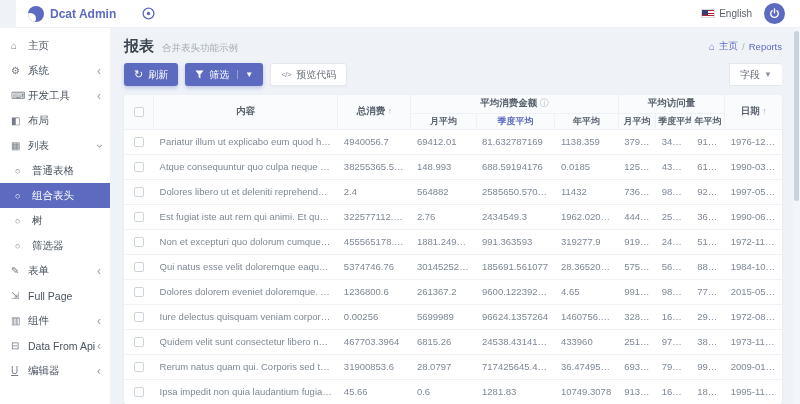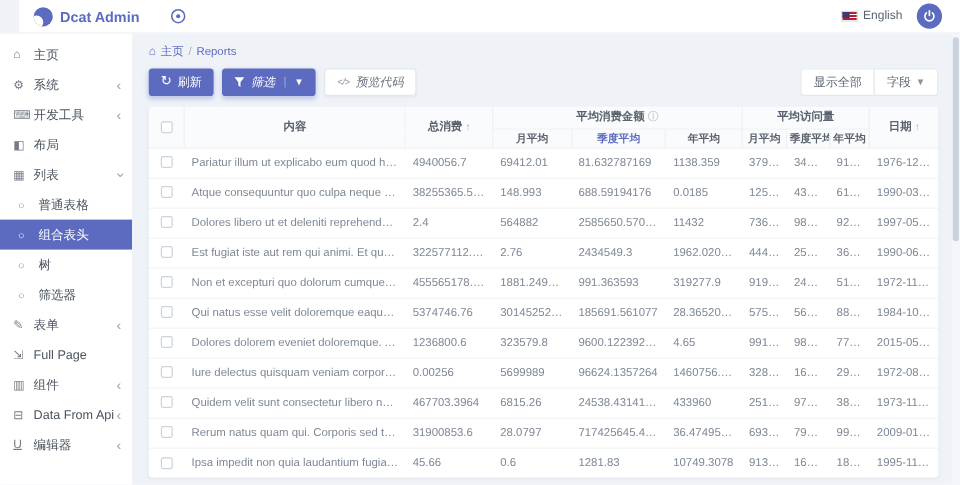--- a/index.html
+++ b/index.html
@@ -48,21 +48,21 @@
   .title { font-size:15px; color:#3c4450; font-weight:bold; }
   .subtitle { font-size:9.5px; color:#a6adb5; margin-left:8px; }
   .breadcrumb { font-size:9.5px; color:#5c6bc0; display:flex; align-items:center; gap:4px; }
   .breadcrumb .home-glyph { font-size:10px; }
   .breadcrumb .sep { color:#a8b0bc; }
   .crumb-link { cursor:pointer; }
 
   .toolbar { display:flex; align-items:center; padding:0 18px 9px 14px; }
   .btn { height:23px; display:inline-flex; align-items:center; gap:5px; font-size:10px; border-radius:3px; padding:0 10px; border:none; cursor:pointer; }
   .btn-primary { background:#5c6bc0; color:#fff; box-shadow:0 2px 4px rgba(92,107,192,.35); }
-  .btn + .btn { margin-left:7px;font-style:italic; }
+  .btn + .btn { margin-left:7px; }
   .btn .ic { font-size:11px; line-height:1; }
   .btn-caret { padding-left:7px; margin-left:3px; border-left:1px solid rgba(255,255,255,.35); font-size:8px; }
   .btn-light { background:#fff; color:#6b7380; border:1px solid #e4e8ee; box-shadow:0 1px 2px rgba(0,0,0,.04); }
   .btn-light .ic { font-size:8px; letter-spacing:-0.5px; color:#8a93a0; }
   .right-group { margin-left:auto; display:flex; }
   .right-group .gbtn { height:23px; background:#fff; border:1px solid #e4e8ee; color:#5f6775; font-size:10px; display:inline-flex; align-items:center; gap:4px; padding:0 10px; cursor:pointer; }
   .right-group .gbtn:first-child { border-radius:3px 0 0 3px; border-right:none; }
   .right-group .gbtn:last-child { border-radius:0 3px 3px 0; }
   .right-group .caret { font-size:8px; color:#8a93a0; }
 
@@ -176,20 +176,24 @@
     </div>
     <div class="sb-item">
       <span class="sb-icon underlined">U</span>
       <span class="sb-label">编辑器</span>
       <span class="sb-chevron">‹</span>
     </div>
   </aside>
 
 <main class="main">
   <div class="page-head">
+    <div class="title-wrap">
+      <span class="title">报表</span>
+      <span class="subtitle">合并表头功能示例</span>
+    </div>
     <div class="breadcrumb">
       <span class="home-glyph">⌂</span>
       <span class="crumb-link">主页</span>
       <span class="sep">/</span>
       <span class="crumb-link">Reports</span>
     </div>
   </div>
 
   <div class="toolbar">
     <button class="btn btn-primary">
@@ -201,23 +205,20 @@
           <path d="M0.5 0.5h9L6 5v4.5L4 8V5z" fill="#fff"></path>
         </svg>
       <span>筛选</span>
       <span class="btn-caret">▼</span>
     </button>
     <button class="btn btn-light">
       <span class="ic">&lt;/&gt;</span>
       <span>预览代码</span>
     </button>
     <div class="right-group">
-      <button class="gbtn">
-        <span>显示全部</span>
-      </button>
       <button class="gbtn">
         <span>字段</span>
         <span class="caret">▼</span>
       </button>
     </div>
   </div>
 
   <div class="card">
     <table>
       <colgroup>
@@ -320,21 +321,21 @@
             <td>28.36520888</td>
             <td>575190</td>
             <td>565201</td>
             <td>889334</td>
             <td>1984-10-16</td>
           </tr>
           <tr>
             <td class="col-check"><span class="checkbox"></span></td>
             <td>Dolores dolorem eveniet doloremque. Aspernatur quo...</td>
             <td>1236800.6</td>
-            <td>323579.8</td>
+            <td>261367.2</td>
             <td>9600.122392774</td>
             <td>4.65</td>
             <td>991662</td>
             <td>986836</td>
             <td>774233</td>
             <td>2015-05-12</td>
           </tr>
           <tr>
             <td class="col-check"><span class="checkbox"></span></td>
             <td>Iure delectus quisquam veniam corporis. Reiciendis...</td>

